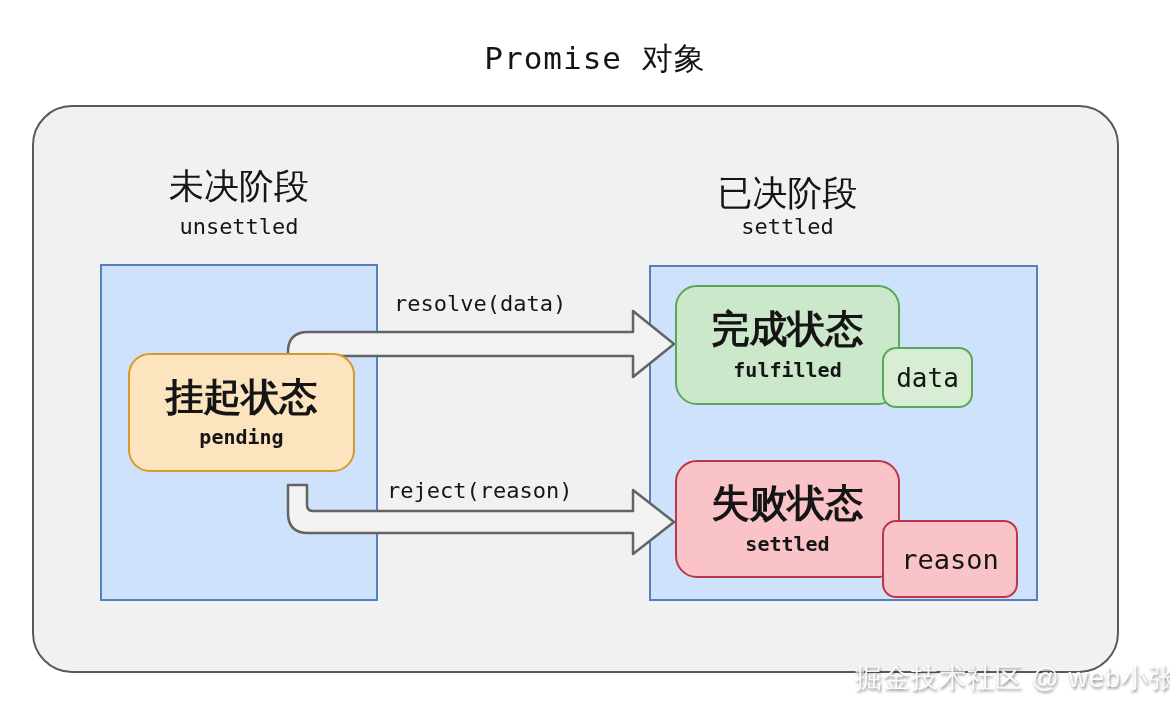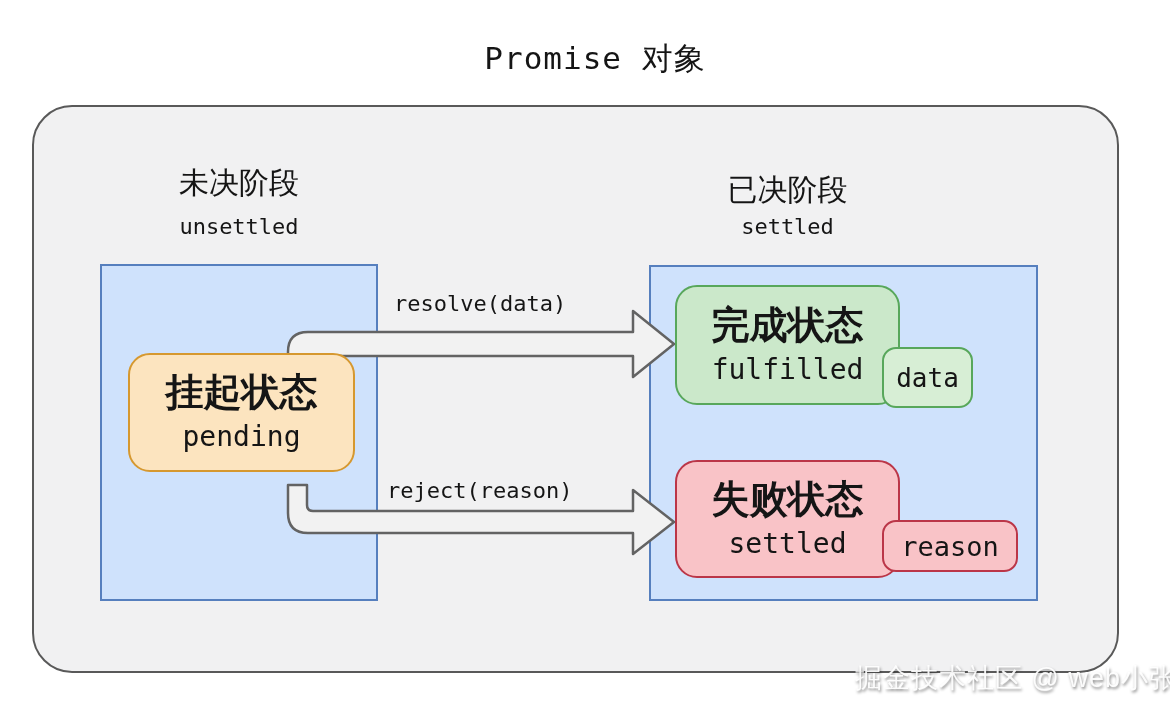--- a/index.html
+++ b/index.html
@@ -25,21 +25,21 @@
 
   .container {
     left: 32px; top: 105px;
     width: 1087px; height: 568px;
     background: #F1F1F2;
     border: 2.5px solid #595959;
     border-radius: 40px;
     z-index: 0;
   }
 
-  .stage-zh { font-size: 30px; font-weight: 500; text-align: center; z-index: 2; }
+  .stage-zh { font-size: 35px; font-weight: 500; text-align: center; z-index: 2; }
   .stage-en { font-size: 22px; font-weight: 500; text-align: center; z-index: 2; }
 
   .stage-box {
     background: #CFE2FC;
     border: 2px solid #567FBE;
     z-index: 1;
   }
   .stage-box.left  { left: 100px; top: 264px; width: 278px; height: 337px; }
   .stage-box.right { left: 649px; top: 265px; width: 389px; height: 336px; }
 
@@ -60,21 +60,21 @@
     display: flex;
     flex-direction: column;
     align-items: center;
     justify-content: center;
     gap: 8px;
     border-radius: 22px;
     z-index: 3;
     text-align: center;
   }
   .state-zh { font-size: 38px; font-weight: 600; line-height: 1.1; }
-  .state-en { font-size: 28px; font-weight: 400; line-height: 1.1; }
+  .state-en { font-size: 20px; font-weight: 700; line-height: 1.1; }
 
   .state-box.pending {
     left: 128px; top: 353px; width: 227px; height: 119px;
     background: #FCE4BF; border: 2.5px solid #D6982F;
   }
   .state-box.fulfilled {
     left: 675px; top: 285px; width: 225px; height: 120px;
     background: #CBE8CA; border: 2.5px solid #58A75B;
   }
   .state-box.rejected {
@@ -91,21 +91,21 @@
     font-size: 27px;
     font-weight: 500;
     margin-top: 35px;
   }
   .value-tag.data {
     left: 882px; top: 312px; width: 91px; height: 61px;
     background: #D7EED5; border: 2px solid #58A75B;
     font-size: 26px;
   }
   .value-tag.reason {
-    left: 882px; top: 485px; width: 136px; height: 52px;
+    left: 882px; top: 485px; width: 136px; height: 78px;
     background: #F9C3C7; border: 2px solid #BB3648;
   }
 
   .watermark {
     left: 855px; top: 660px;
     font-size: 27px;
     letter-spacing: 1px;
     color: rgba(255,255,255,0.93);
     text-shadow: 1px 2px 3px rgba(0,0,0,0.45);
     z-index: 5;

